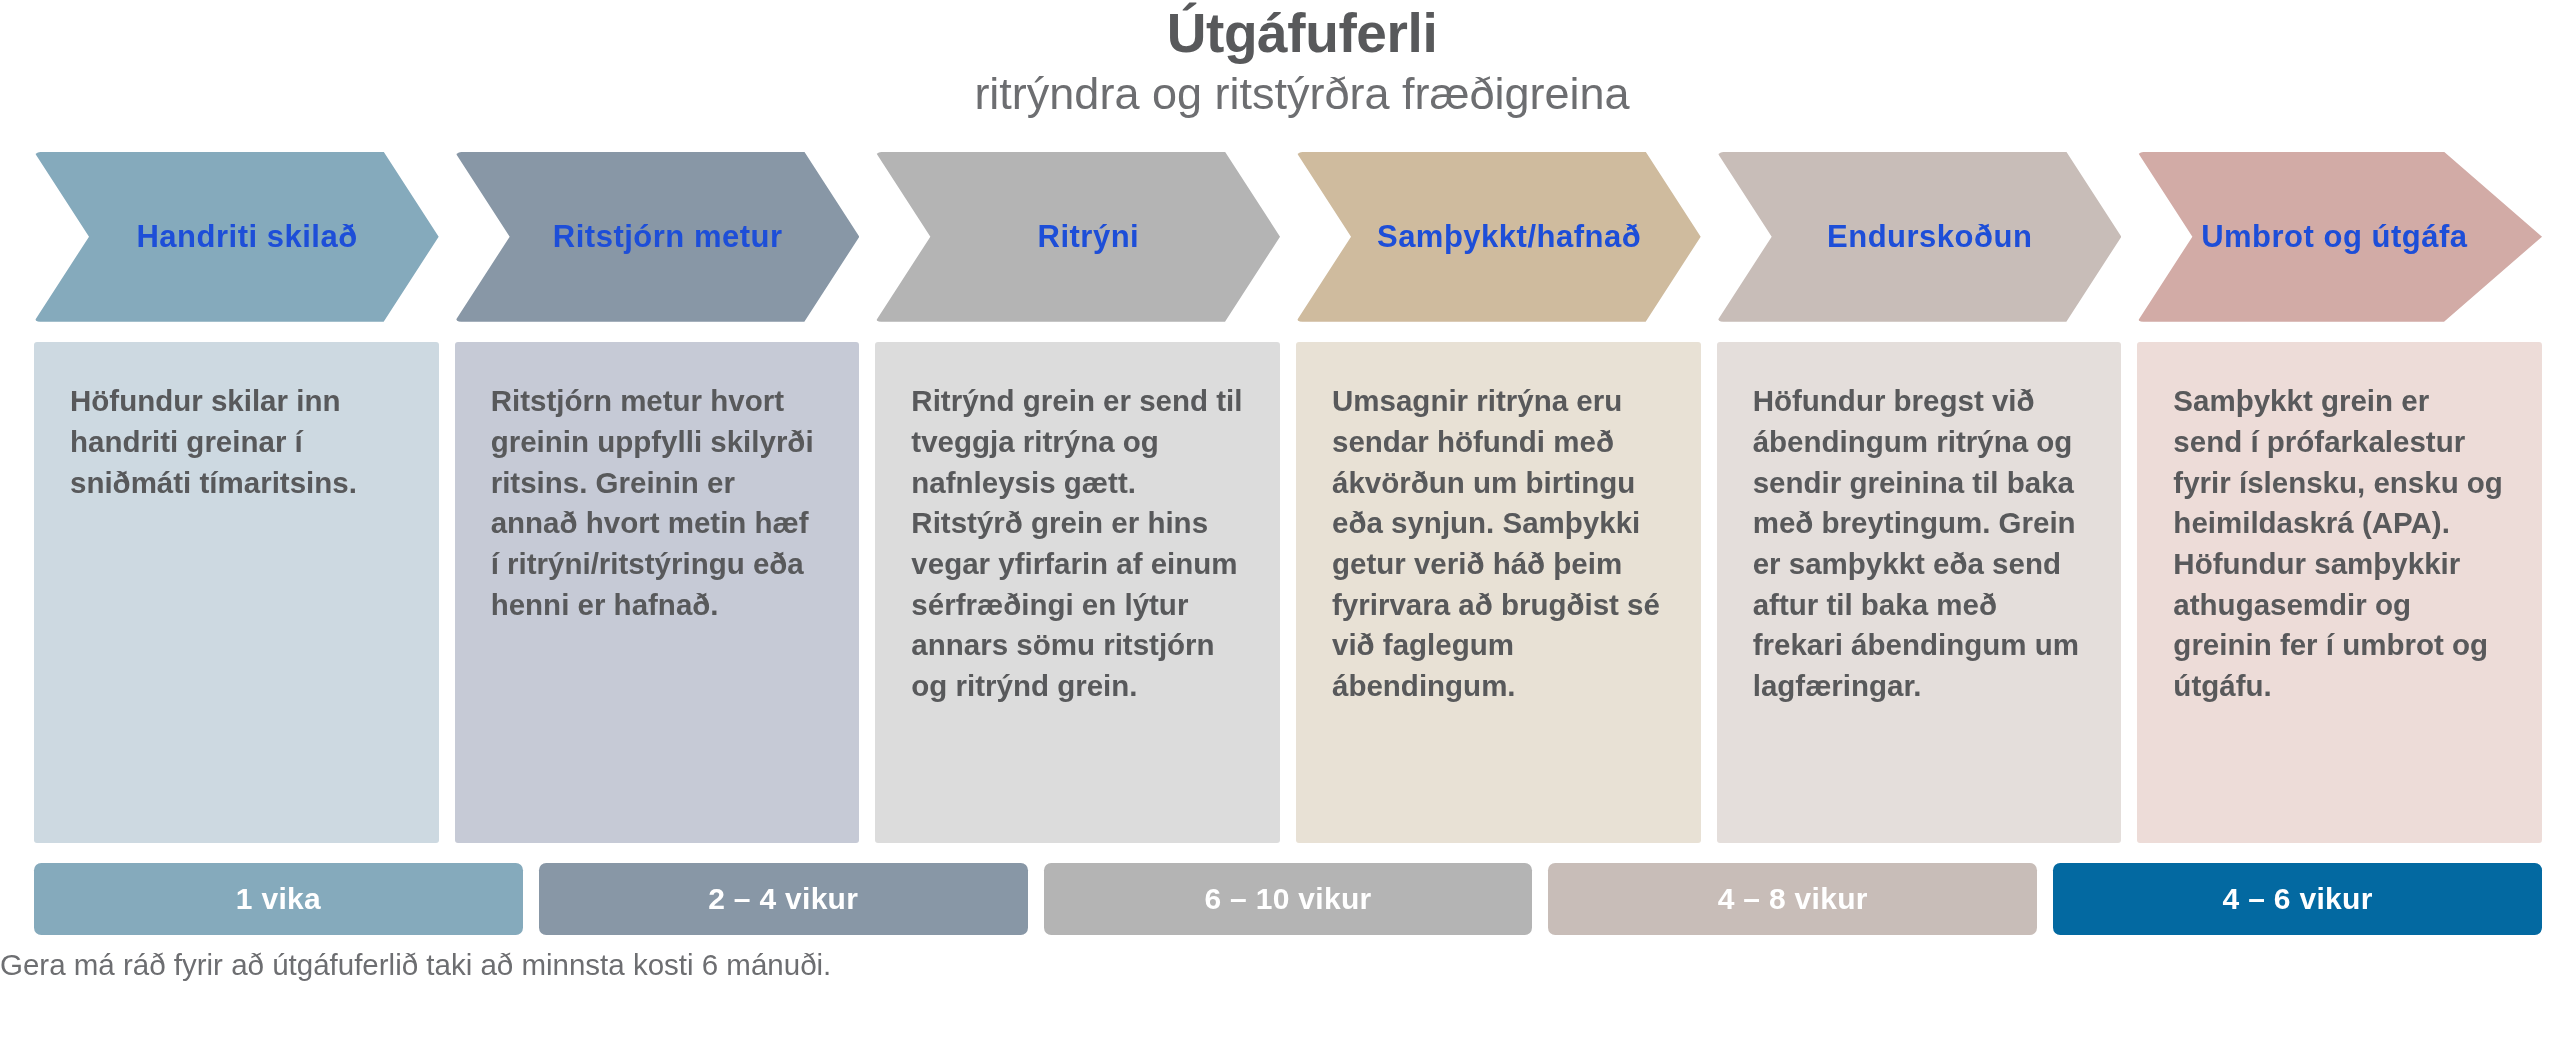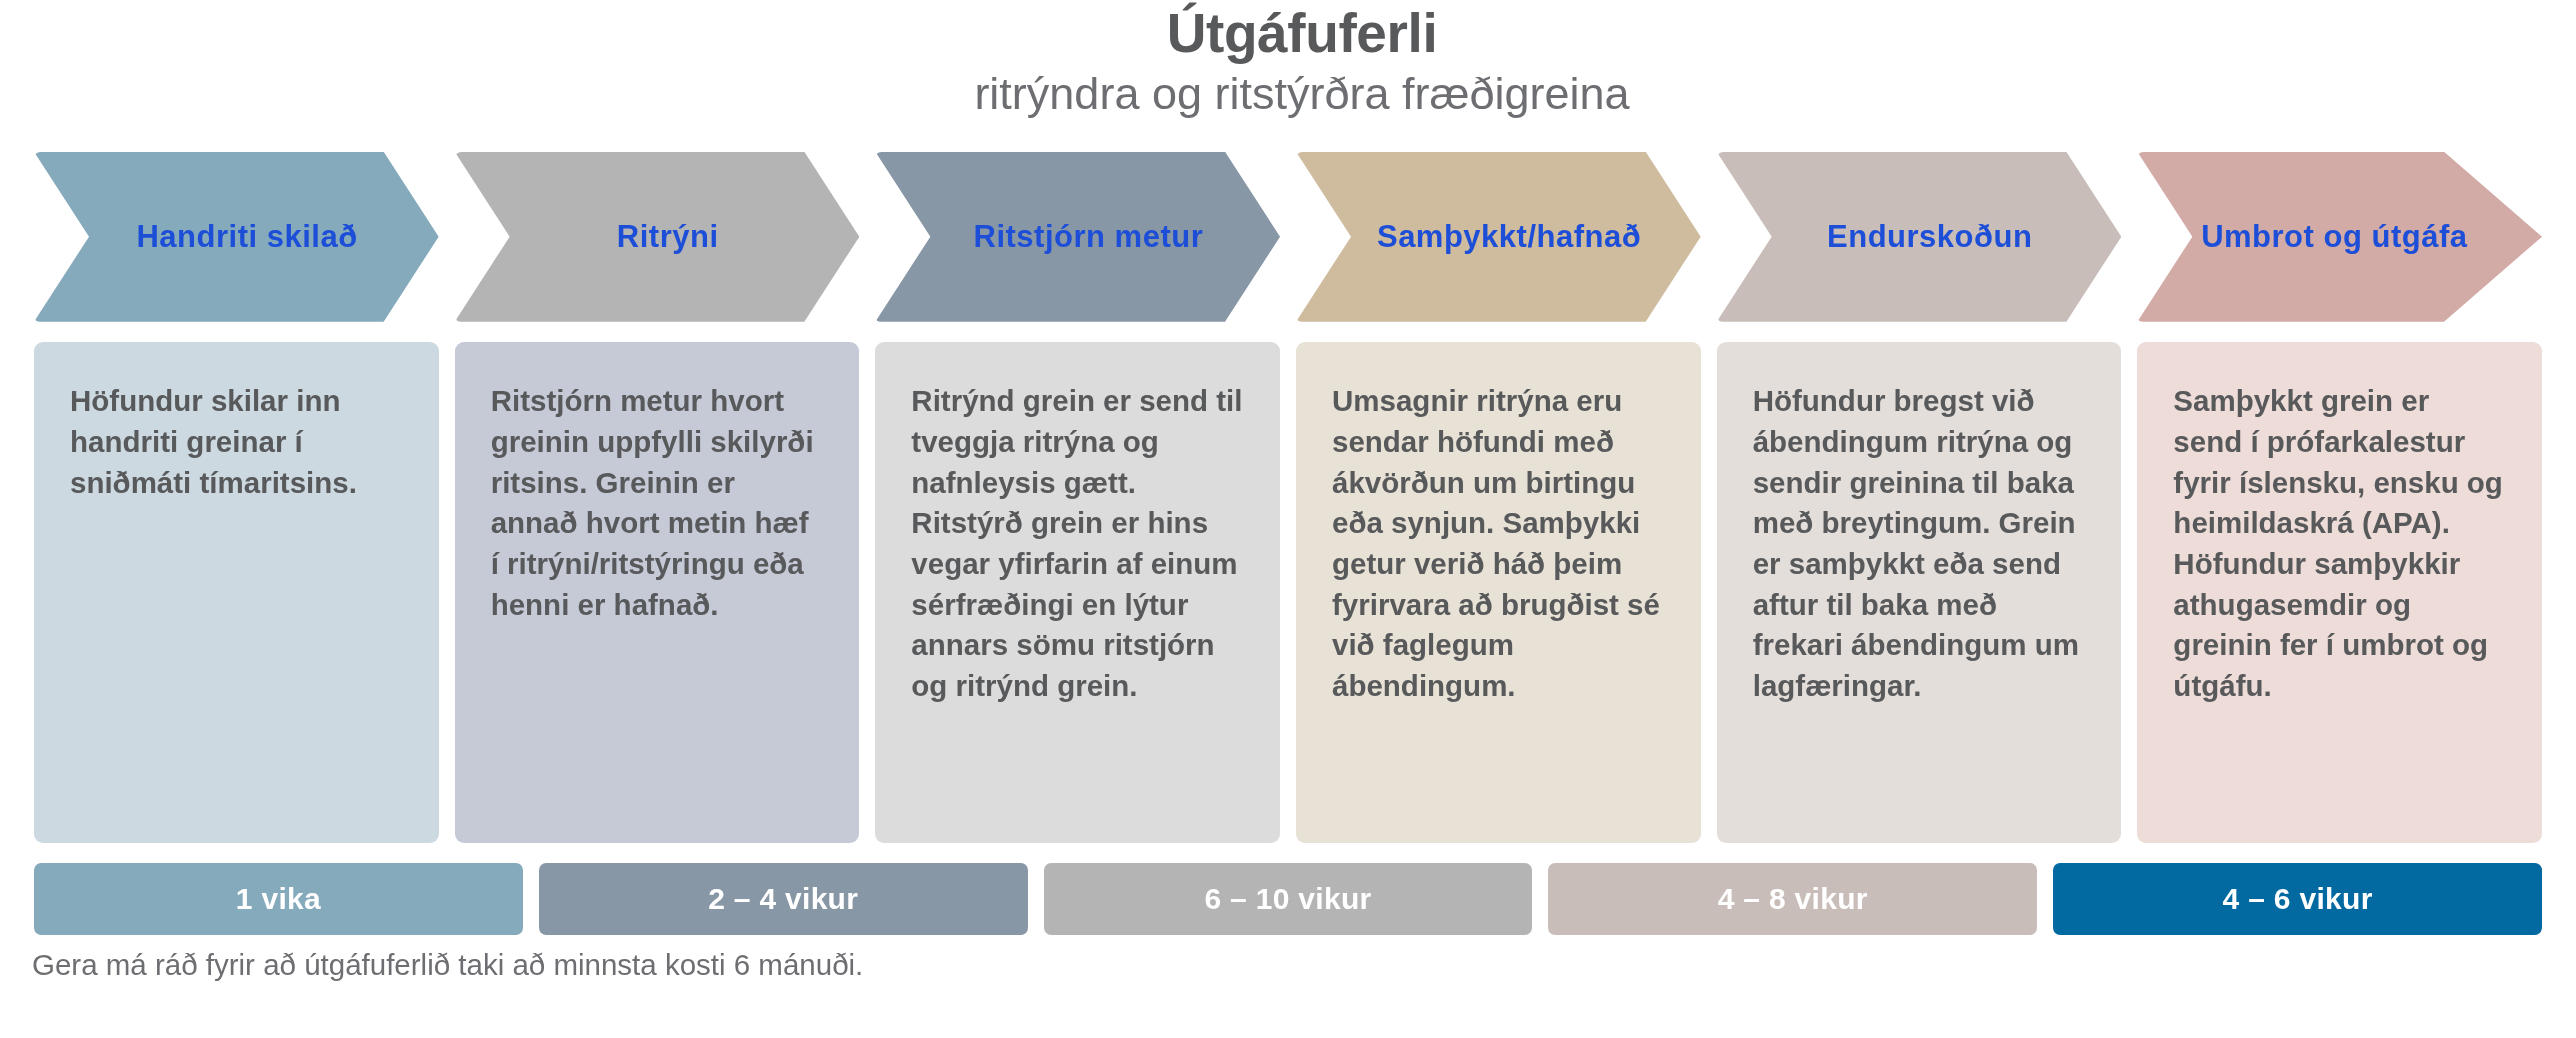--- a/index.html
+++ b/index.html
@@ -106,21 +106,21 @@
 
   
   .card-row {
     display: flex;
     margin-top: 20.6px;
     height: 501px;
   }
   .card {
     flex: 1 1 0;
     margin-right: 16px;
-    border-radius: 9px;
+    border-radius: 3px;
     box-sizing: border-box;
     padding: 39px 36px 27px 36px;
   }
   .card:last-child { margin-right: 0; }
   .card-text {
     font-size: 29.5px;
     font-weight: 700;
     line-height: 1.38;
     color: #58595b;
     white-space: pre-line;
@@ -149,45 +149,44 @@
     white-space: nowrap;
   }
 
   
   .footnote {
     margin-top: 12.5px;
     font-size: 29.5px;
     font-weight: 400;
     color: #6d6e71;
     line-height: 1.2;
-    margin-left: 32px;
   }
 </style>
 </head>
 <body style="background: rgb(255, 255, 255);">
 
 <div class="header">
   <h1 class="title">Útgáfuferli</h1>
   <div class="subtitle">ritrýndra og ritstýrðra fræðigreina</div>
 </div>
 
 <div class="flow">
 
   <div class="chevron-row">
     <div class="chev mid">
       <div class="shape" style="background: rgb(133, 170, 188);"></div>
       <div class="chev-label">Handriti skilað</div>
     </div>
     <div class="chev mid">
+      <div class="shape" style="background: rgb(136, 151, 166);"></div>
+      <div class="chev-label">Ritstjórn metur</div>
+    </div>
+    <div class="chev mid">
       <div class="shape" style="background: rgb(180, 180, 180);"></div>
       <div class="chev-label">Ritrýni</div>
-    </div>
-    <div class="chev mid">
-      <div class="shape" style="background: rgb(136, 151, 166);"></div>
-      <div class="chev-label">Ritstjórn metur</div>
     </div>
     <div class="chev mid">
       <div class="shape" style="background: rgb(207, 187, 158);"></div>
       <div class="chev-label">Samþykkt/hafnað</div>
     </div>
     <div class="chev mid">
       <div class="shape" style="background: rgb(200, 189, 184);"></div>
       <div class="chev-label">Endurskoðun</div>
     </div>
     <div class="chev last">

